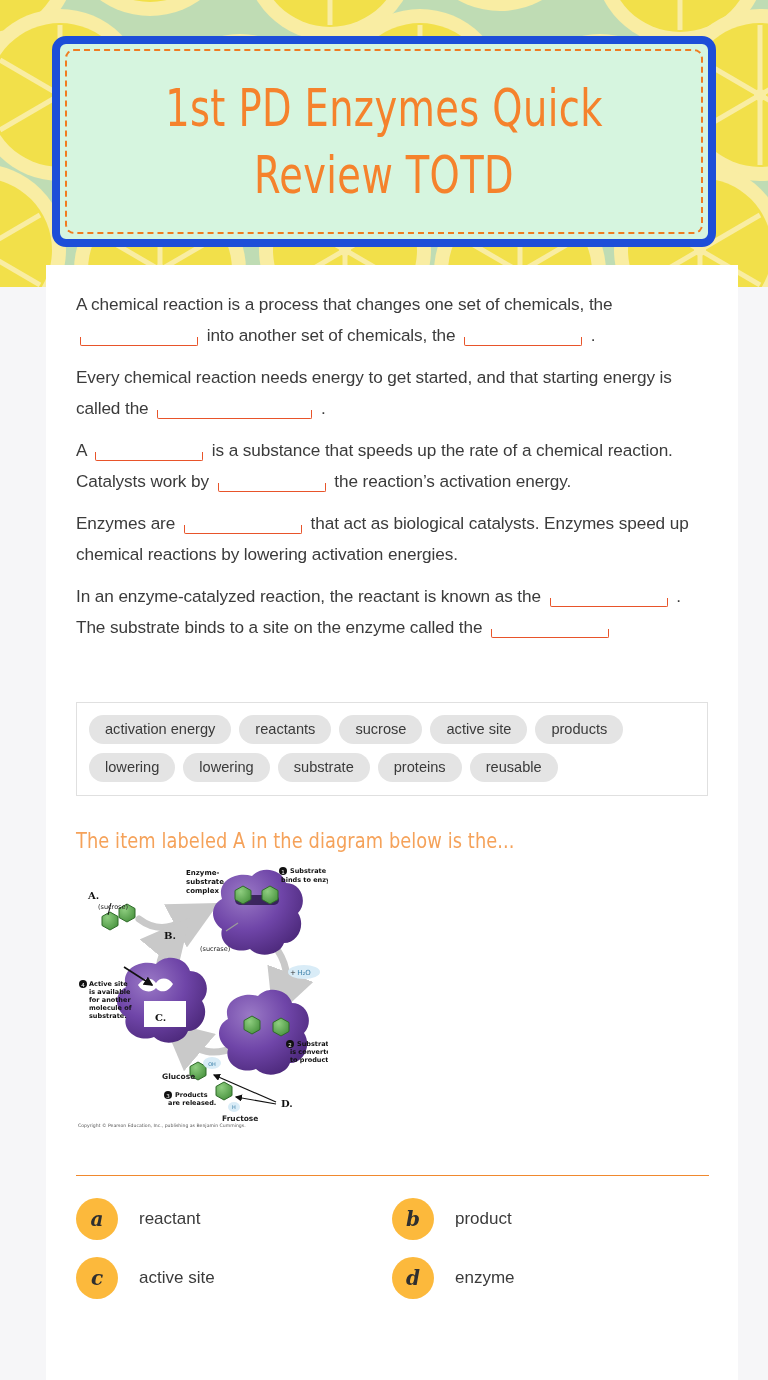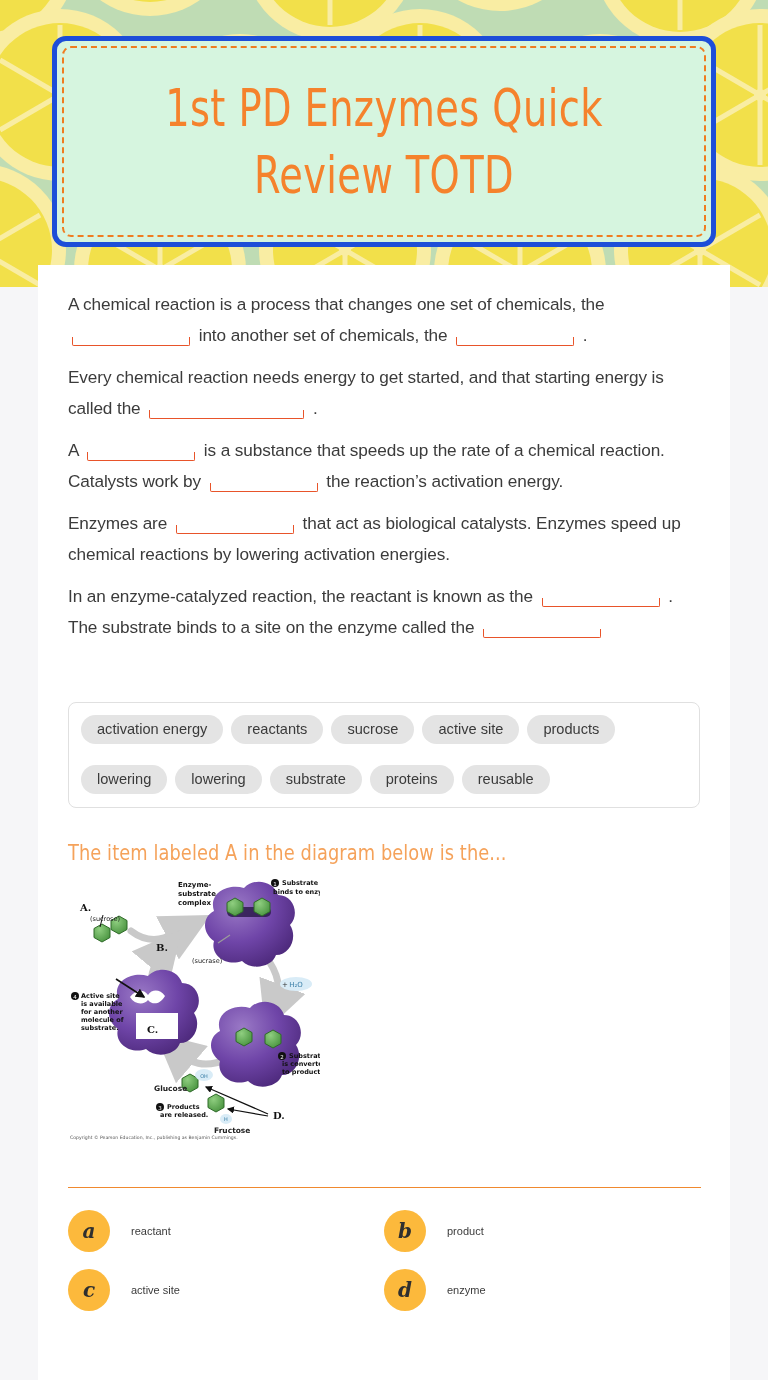--- a/index.html
+++ b/index.html
@@ -16,42 +16,42 @@
     position: absolute; top: 0; left: 0; width: 768px; height: 287px;
     background: #bfdcb4; overflow: hidden;
   }
   .hero-band svg { position: absolute; top: 0; left: 0; }
 
   
   .title-card {
     position: absolute; left: 52px; top: 36px;
     width: 664px; height: 211px;
     background: #d6f5df;
-    border: 5px solid #1d4ed8;
+    border: 8px solid #1d4ed8;
     border-radius: 14px;
     box-shadow: 0 0 0 0 rgba(0,0,0,0);
     display: flex; align-items: center; justify-content: flex-start;
   }
   .title-card .dash {
     position: absolute; left: 5px; top: 5px; right: 5px; bottom: 5px;
     border: 2px dashed #f07c20; border-radius: 9px; pointer-events: none;
   }
   .title-text {
     position: relative;
     color: #f5822c;
     font-family: "DejaVu Sans Condensed", "Liberation Sans Narrow", "Liberation Sans", sans-serif;
     font-size: 52px; font-weight: 400; line-height: 1.28;
     text-align: center; letter-spacing: 0.5px;
     padding: 0 40px; transform: scaleX(0.82); transform-origin: center;
     white-space: pre-line;
   }
 
   
   .sheet {
-    position: absolute; left: 38px; top: 265px;
+    position: absolute; left: 46px; top: 265px;
     width: 692px; height: 1115px;
     background: #ffffff;
   }
   .sheet-inner { padding: 24px 30px 0 30px; }
 
   
   .para {
     color: #3b3b3b; font-size: 17.2px; line-height: 31px;
     margin-bottom: 11px; letter-spacing: -0.1px;
   }
@@ -67,23 +67,23 @@
     border-right: 1.6px solid #e8542a;
     border-radius: 0 0 2px 2px;
   }
   .blank.w-sm { width: 108px; }
   .blank.w-md { width: 118px; }
   .blank.w-lg { width: 155px; }
 
   
   .wordbank {
     margin: 59px 0 0 0;
-    border: 1px solid #e0e0e0; border-radius: 8px;
+    border: 1px solid #e0e0e0; border-radius: 0;
     padding: 12px 12px 13px 12px;
-    display: flex; flex-wrap: wrap; gap: 21px 8px;
+    display: flex; flex-wrap: wrap; gap: 9px 8px;
     background: #fff;
     align-items: flex-end;
   }
   .chip {
     background: #e4e4e4; color: #3a3a3a;
     border-radius: 16px; padding: 6px 16px 7px 16px;
     font-size: 14.6px; line-height: 1.1; white-space: nowrap;
     cursor: pointer;
   }
 
@@ -115,21 +115,21 @@
   .option { display: flex; align-items: center; cursor: pointer; }
   .bubble {
     width: 42px; height: 42px; border-radius: 50%;
     background: #fcb93c; color: #2f2f2f;
     display: flex; align-items: center; justify-content: center;
     font-family: "DejaVu Serif", serif;
     font-size: 20px; font-style: italic; font-weight: 700;
     flex: 0 0 auto;
   }
   .option-label {
-    margin-left: 21px; color: #3b3b3b; font-size: 11px;
+    margin-left: 21px; color: #3b3b3b; font-size: 17px;
   }
 </style>
 </head>
 <body>
 
 <div id="page">
 
   <div class="hero-band">
     <svg width="768" height="287" viewBox="0 0 768 287" xmlns="http://www.w3.org/2000/svg" aria-hidden="true">
       <defs>

